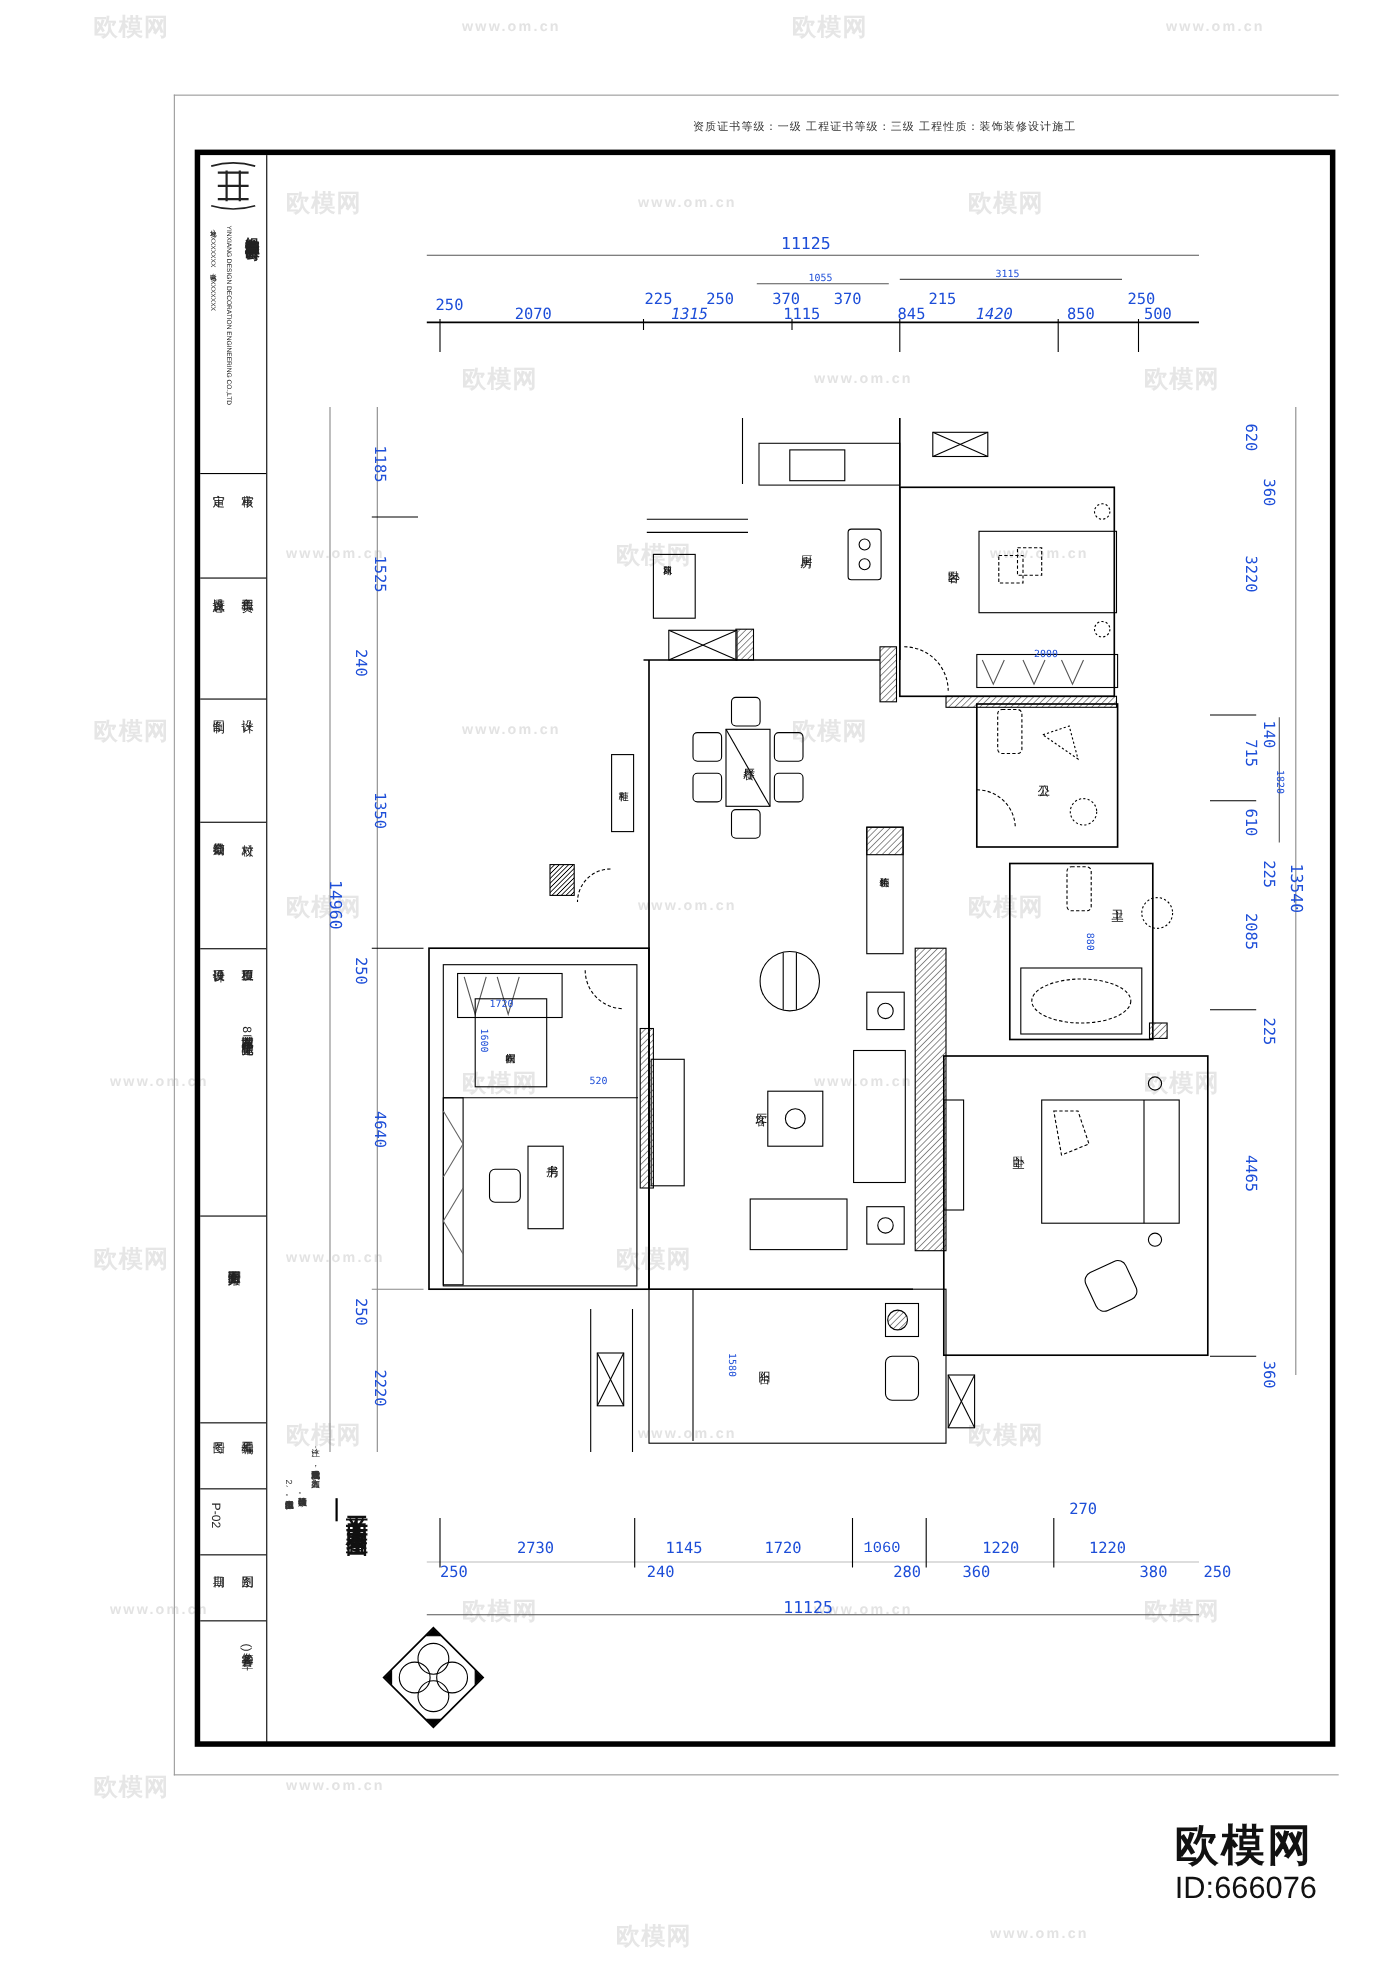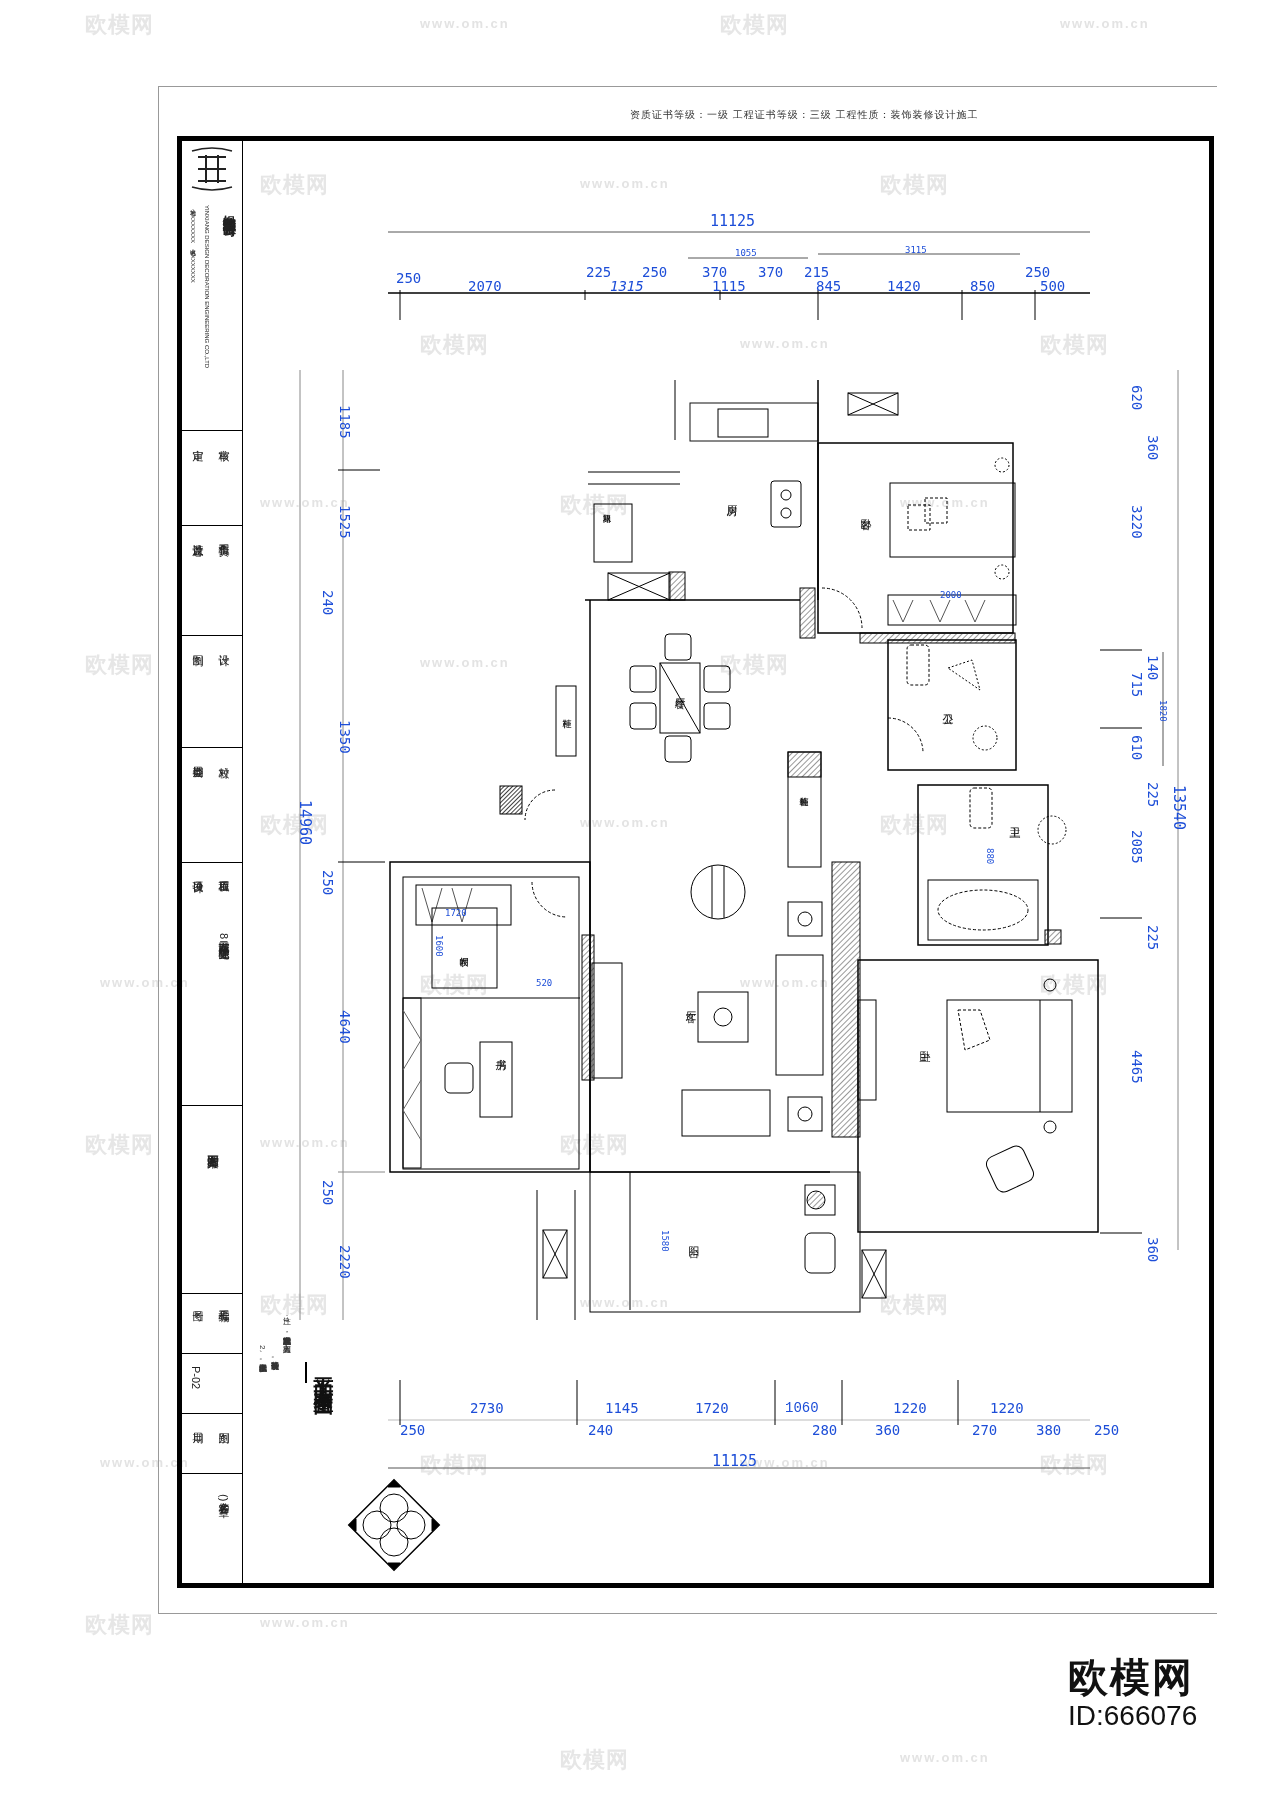--- a/index.html
+++ b/index.html
@@ -286,38 +286,38 @@
 <div class="dim dim-sm" style="left:735px;top:248px;">1055</div>
 <div class="dim dim-sm" style="left:905px;top:245px;">3115</div>
 <div class="dim" style="left:396px;top:270px;">250</div>
 <div class="dim" style="left:468px;top:278px;">2070</div>
 <div class="dim" style="left:586px;top:264px;">225</div>
 <div class="dim" style="left:610px;top:278px;font-style:italic;">1315</div>
 <div class="dim" style="left:642px;top:264px;">250</div>
 <div class="dim" style="left:702px;top:264px;">370</div>
 <div class="dim" style="left:712px;top:278px;">1115</div>
 <div class="dim" style="left:758px;top:264px;">370</div>
-<div class="dim" style="left:804px;top:264px;">215</div>
+<div class="dim" style="left:844px;top:264px;">215</div>
 <div class="dim" style="left:816px;top:278px;">845</div>
-<div class="dim" style="left:887px;top:278px;">1420</div>
+<div class="dim" style="left:887px;top:278px;font-style:italic;">1420</div>
 <div class="dim" style="left:970px;top:278px;">850</div>
 <div class="dim" style="left:1025px;top:264px;">250</div>
 <div class="dim" style="left:1040px;top:278px;">500</div>
 
 <div class="dim" style="left:470px;top:1400px;">2730</div>
 <div class="dim" style="left:605px;top:1400px;">1145</div>
 <div class="dim" style="left:695px;top:1400px;">1720</div>
 <div class="dim" style="left:785px;top:1400px;font-family:Liberation Mono, monospace;">1060</div>
 <div class="dim" style="left:893px;top:1400px;">1220</div>
 <div class="dim" style="left:990px;top:1400px;">1220</div>
 <div class="dim" style="left:400px;top:1422px;">250</div>
 <div class="dim" style="left:588px;top:1422px;">240</div>
 <div class="dim" style="left:812px;top:1422px;">280</div>
 <div class="dim" style="left:875px;top:1422px;">360</div>
-<div class="dim" style="left:972px;top:1422px;">270</div>
+<div class="dim" style="left:972px;top:1364px;">270</div>
 <div class="dim" style="left:1036px;top:1422px;">380</div>
 <div class="dim" style="left:1094px;top:1422px;">250</div>
 <div class="dim" style="left:712px;top:1452px;font-size:15px;">11125</div>
 
 <div class="dim dimv" style="left:296px;top:800px;font-size:15px;">14960</div>
 <div class="dim dimv" style="left:337px;top:405px;">1185</div>
 <div class="dim dimv" style="left:337px;top:505px;">1525</div>
 <div class="dim dimv" style="left:320px;top:590px;">240</div>
 <div class="dim dimv" style="left:337px;top:720px;">1350</div>
 <div class="dim dimv" style="left:320px;top:870px;">250</div>

